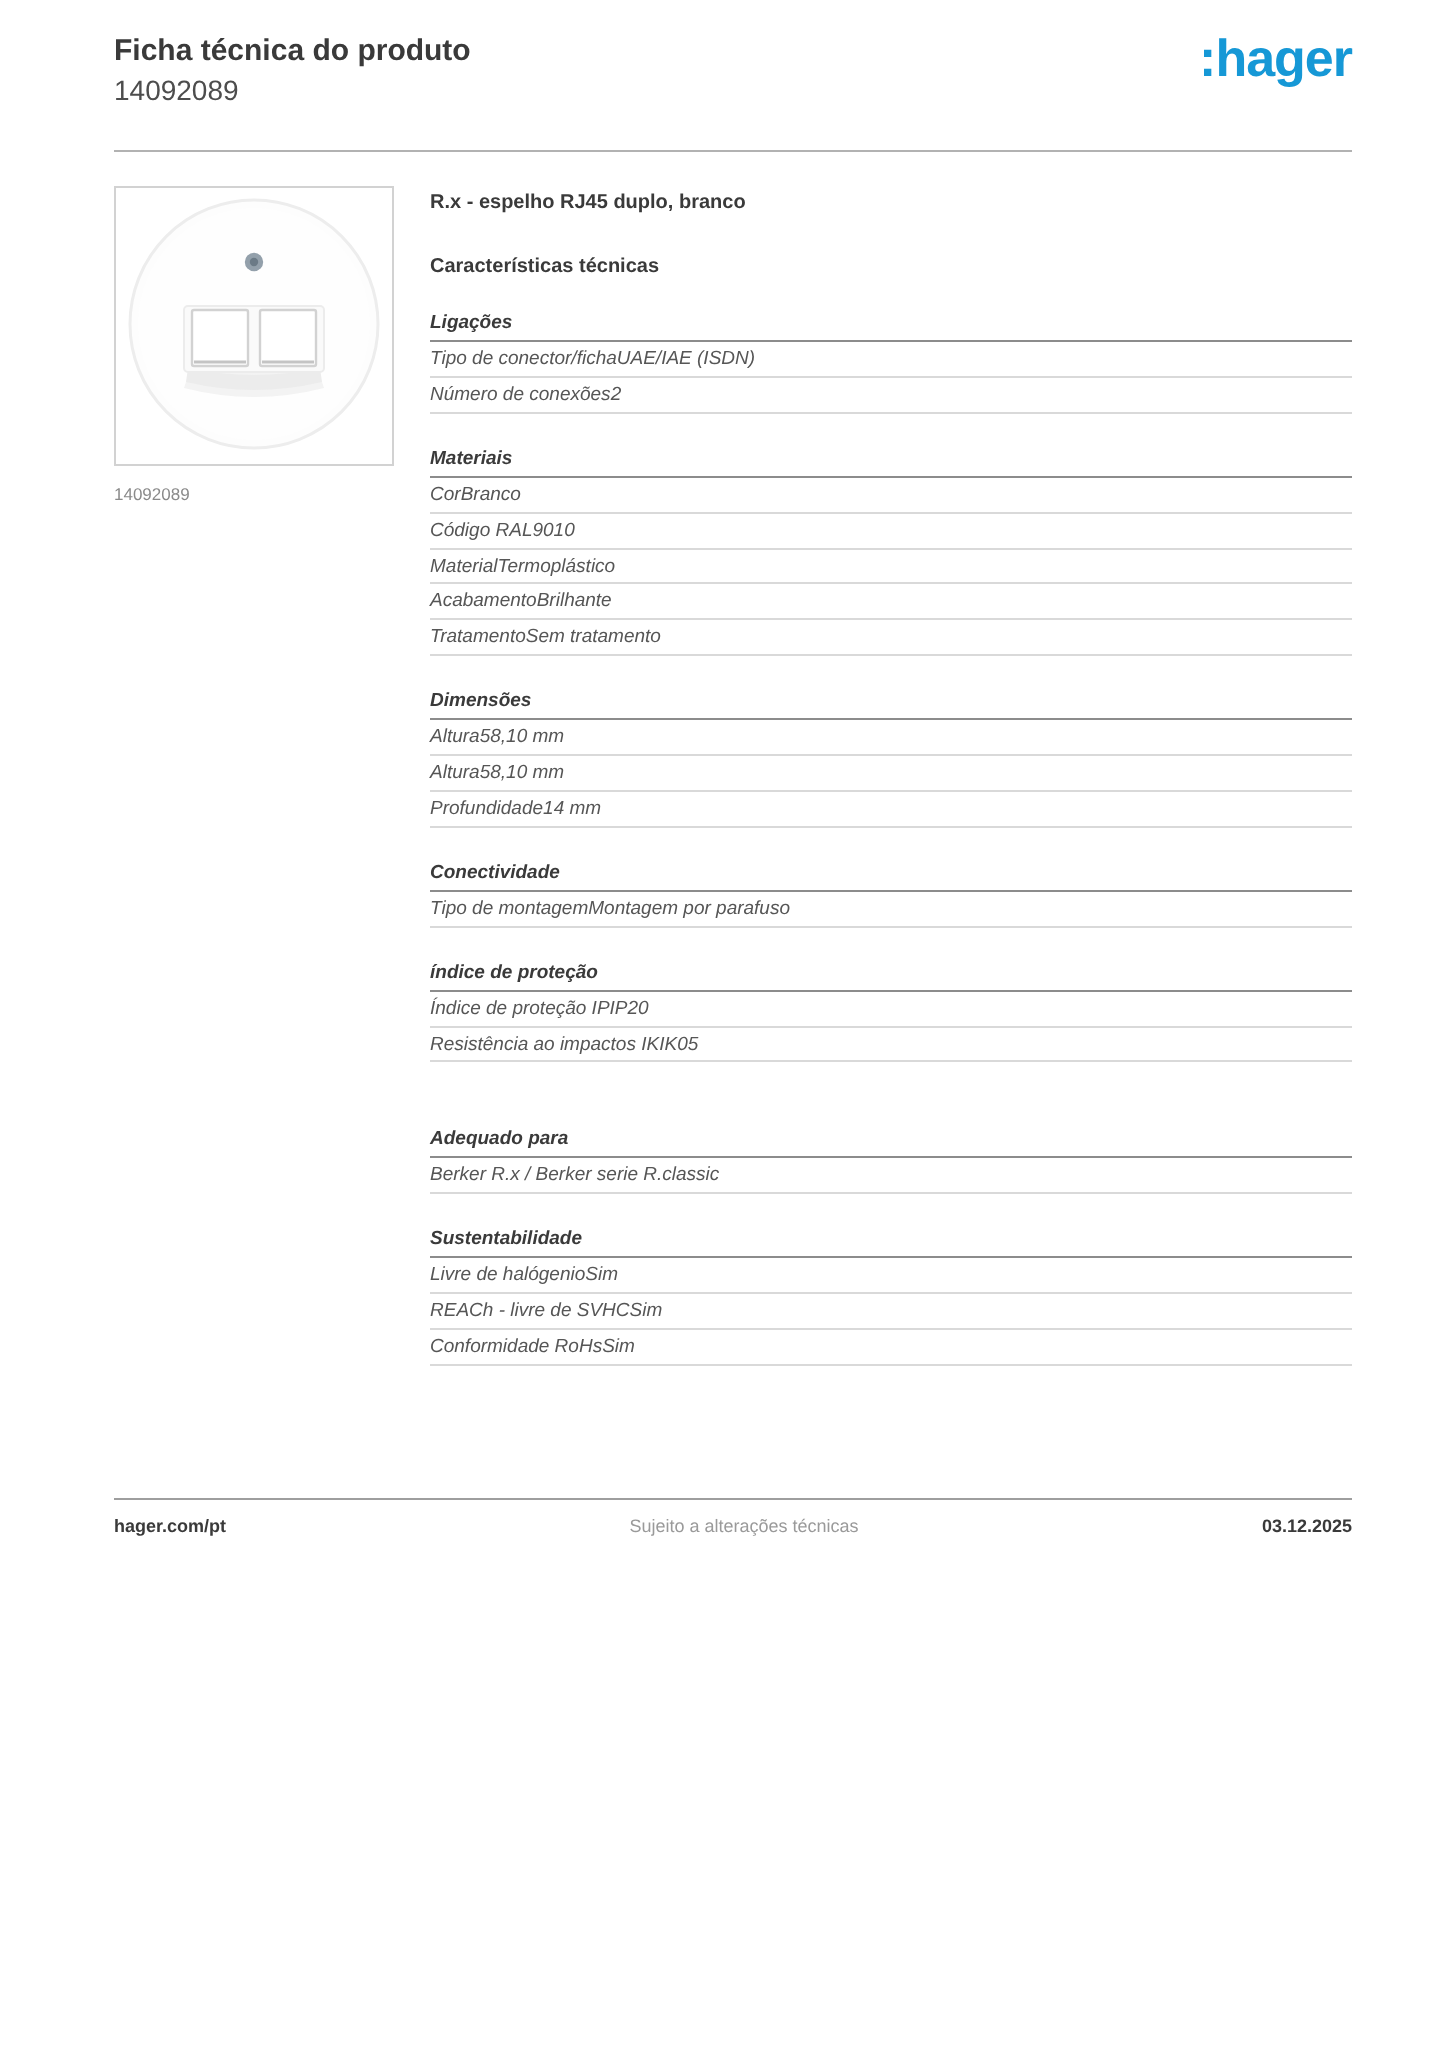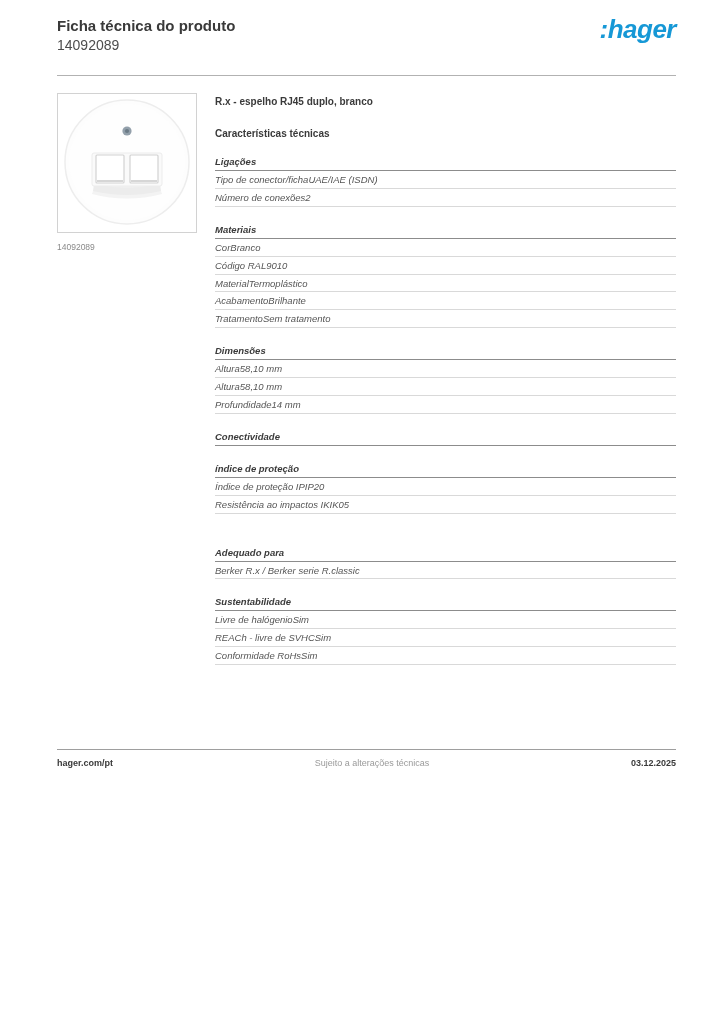--- a/index.html
+++ b/index.html
@@ -45,21 +45,21 @@
 </head>
 <body>
 
 <div class="page">
 
   <div class="header">
     <div>
       <div class="doc-title">Ficha técnica do produto</div>
       <div class="doc-number">14092089</div>
     </div>
-    <div class="logo" style="color: rgb(22, 152, 214); font-style: italic;">:hager</div>
+    <div class="logo" style="color: rgb(22, 152, 214);">:hager</div>
   </div>
 
   <hr class="header-rule">
 
   <div class="main">
 
     <div class="left-col">
       <div class="image-box">
         
         <svg width="138" height="138" viewBox="0 0 138 138" xmlns="http://www.w3.org/2000/svg">
@@ -131,20 +131,24 @@
               <span class="row-label">Altura</span>
               <span class="row-value">58,10 mm</span>
             </div>
             <div class="spec-row">
               <span class="row-label">Profundidade</span>
               <span class="row-value">14 mm</span>
             </div>
           </div>
           <div class="spec-section">
             <div class="section-title">Conectividade</div>
+            <div class="spec-row">
+              <span class="row-label">Tipo de montagem</span>
+              <span class="row-value">Montagem por parafuso</span>
+            </div>
           </div>
           <div class="spec-section">
             <div class="section-title">índice de proteção</div>
             <div class="spec-row">
               <span class="row-label">Índice de proteção IP</span>
               <span class="row-value">IP20</span>
             </div>
             <div class="spec-row">
               <span class="row-label">Resistência ao impactos IK</span>
               <span class="row-value">IK05</span>

